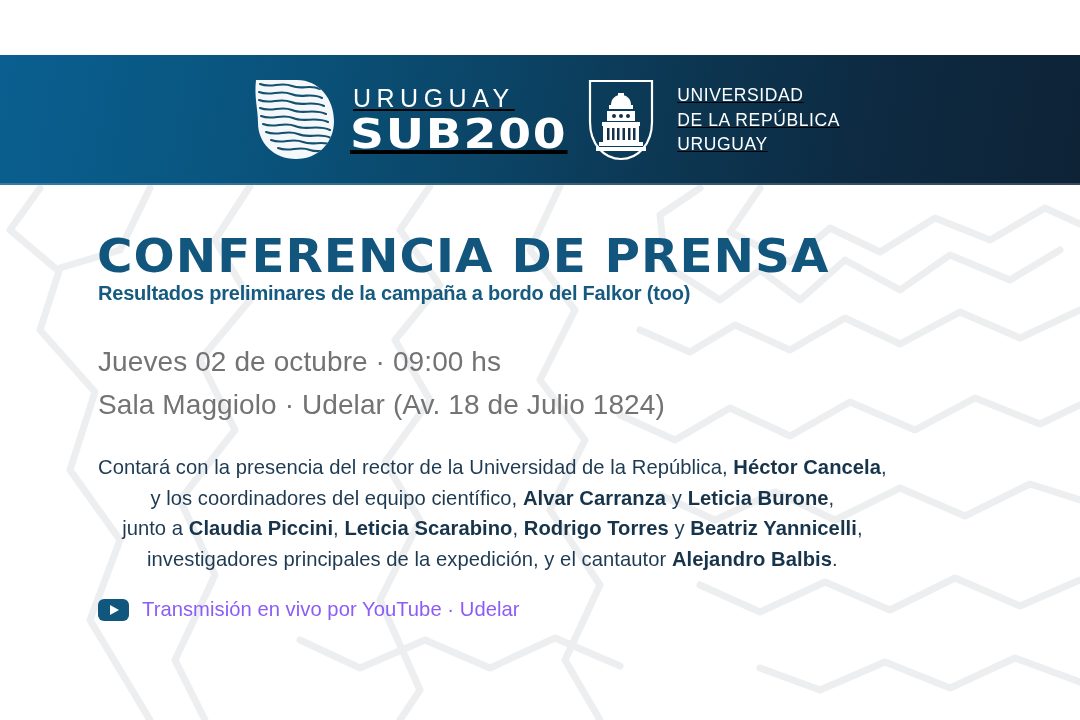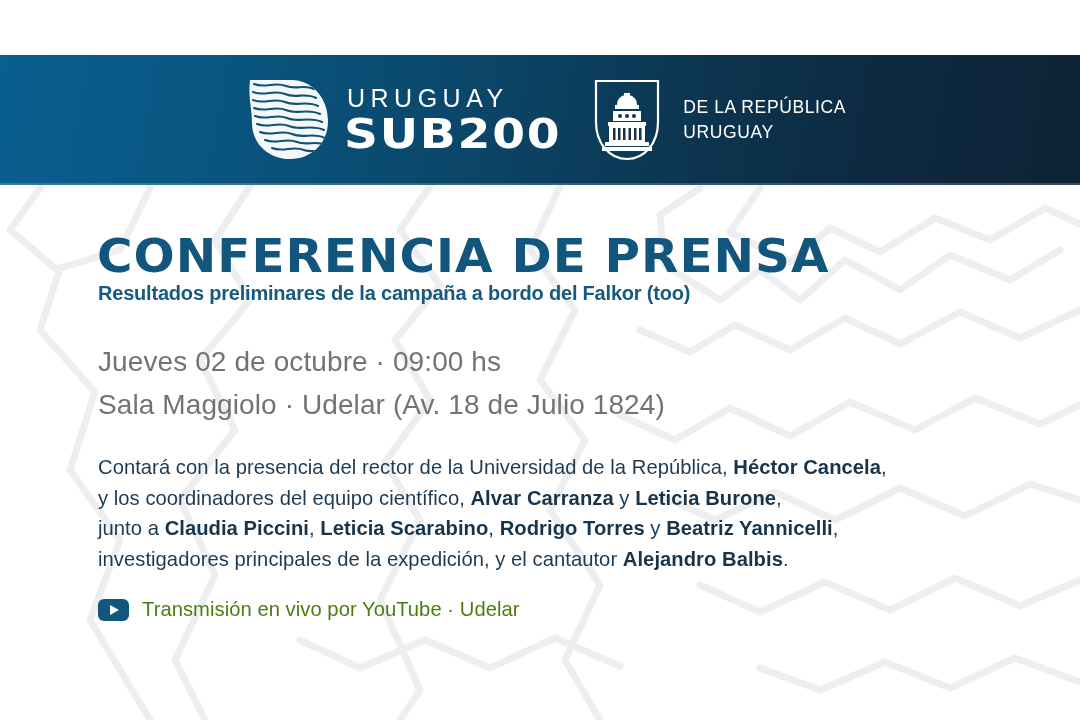--- a/index.html
+++ b/index.html
@@ -50,21 +50,22 @@
     height:2px;
     background: rgba(255,255,255,0.18);
   }
 
   .header-inner {
     position: absolute;
     inset: 0;
     display: flex;
     align-items: center;
     justify-content: center;
-    gap: 6px;
+    gap: 0;
+    text-decoration: underline;
   }
 
   
   .logo-sub200 {
     display: flex;
     align-items: center;
     gap: 14px;
     margin-right: 52px;
   }
   .drop-mark { width: 96px; height: 86px; display:block; }
@@ -284,47 +285,48 @@
             <rect x="30" y="50" width="2.5" height="12" fill="#17314a"></rect>
             <rect x="35.5" y="50" width="2.5" height="12" fill="#17314a"></rect>
             <rect x="41" y="50" width="2.5" height="12" fill="#17314a"></rect>
             <rect x="46" y="50" width="2.5" height="12" fill="#17314a"></rect>
 
             <rect x="12" y="64" width="44" height="4"></rect>
             <rect x="9" y="69" width="50" height="4"></rect>
           </g>
         </svg>
         <div class="udelar-words">
+          <div>UNIVERSIDAD</div>
           <div>DE LA REPÚBLICA</div>
           <div>URUGUAY</div>
         </div>
       </div>
 
     </div>
   </div>
 
   <div id="content">
 
     <div class="title" style="color: rgb(18, 86, 126);">CONFERENCIA DE PRENSA</div>
 
     <div class="subtitle" style="color: rgb(22, 90, 128);">Resultados preliminares de la campaña a bordo del Falkor (too)</div>
 
     <div class="when-where" style="color: #737373;">
       <div>Jueves 02 de octubre · 09:00 hs</div>
       <div>Sala Maggiolo · Udelar (Av. 18 de Julio 1824)</div>
     </div>
 
-    <div class="body-copy" id="body-copy" style="color: rgb(29, 58, 82);">
+    <div class="body-copy" id="body-copy" style="color: rgb(29, 58, 82); text-align: center;">
         <div><span>Contará con la presencia del rector de la Universidad de la República, </span><b>Héctor Cancela</b><span>,</span></div>
         <div><span>y los coordinadores del equipo científico, </span><b>Alvar Carranza</b><span> y </span><b>Leticia Burone</b><span>,</span></div>
         <div><span>junto a </span><b>Claudia Piccini</b><span>, </span><b>Leticia Scarabino</b><span>, </span><b>Rodrigo Torres</b><span> y </span><b>Beatriz Yannicelli</b><span>,</span></div>
         <div><span>investigadores principales de la expedición, y el cantautor </span><b>Alejandro Balbis</b><span>.</span></div>
       </div>
 
     <div class="stream-line">
       <span class="yt-icon" style="background: rgb(17, 86, 125);">
           <span class="tri"></span>
         </span>
-      <span class="stream-text" style="color: #4d7c0f;">Transmisión en vivo por YouTube · Udelar</span>
+      <span class="stream-text" style="color: #8b5cf6;">Transmisión en vivo por YouTube · Udelar</span>
     </div>
 
   </div>
 </div>
 
 </body></html>

